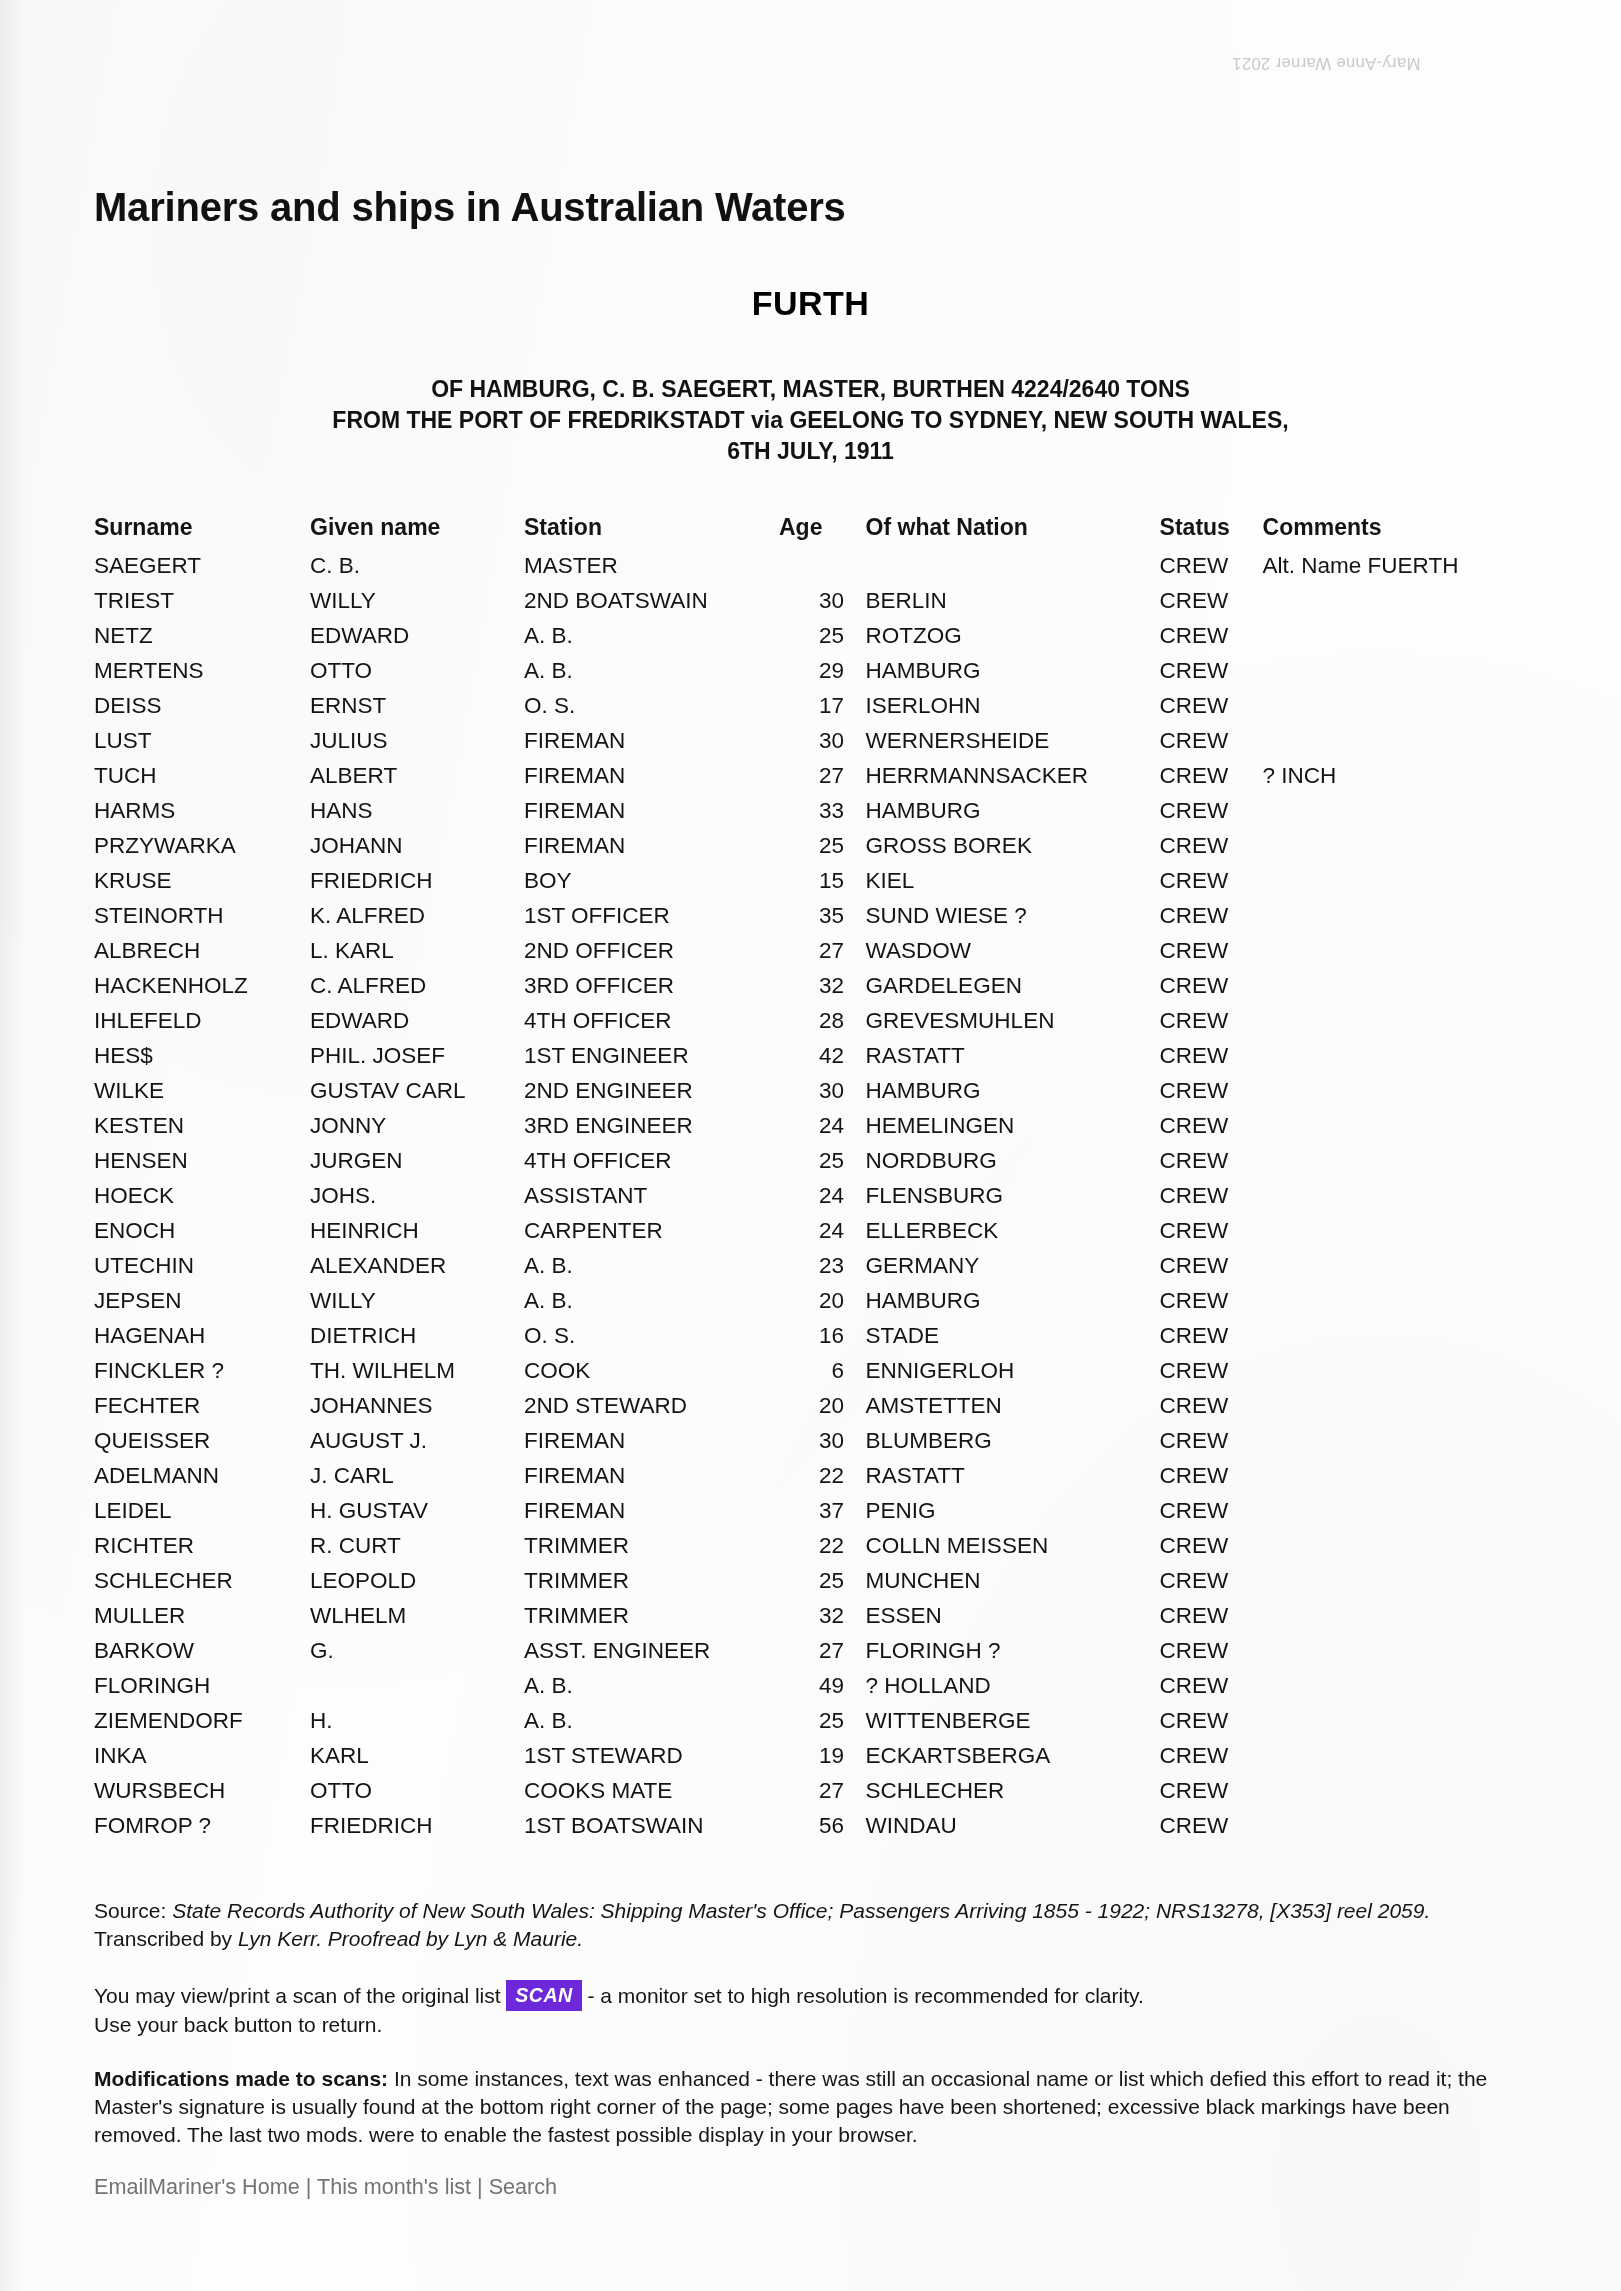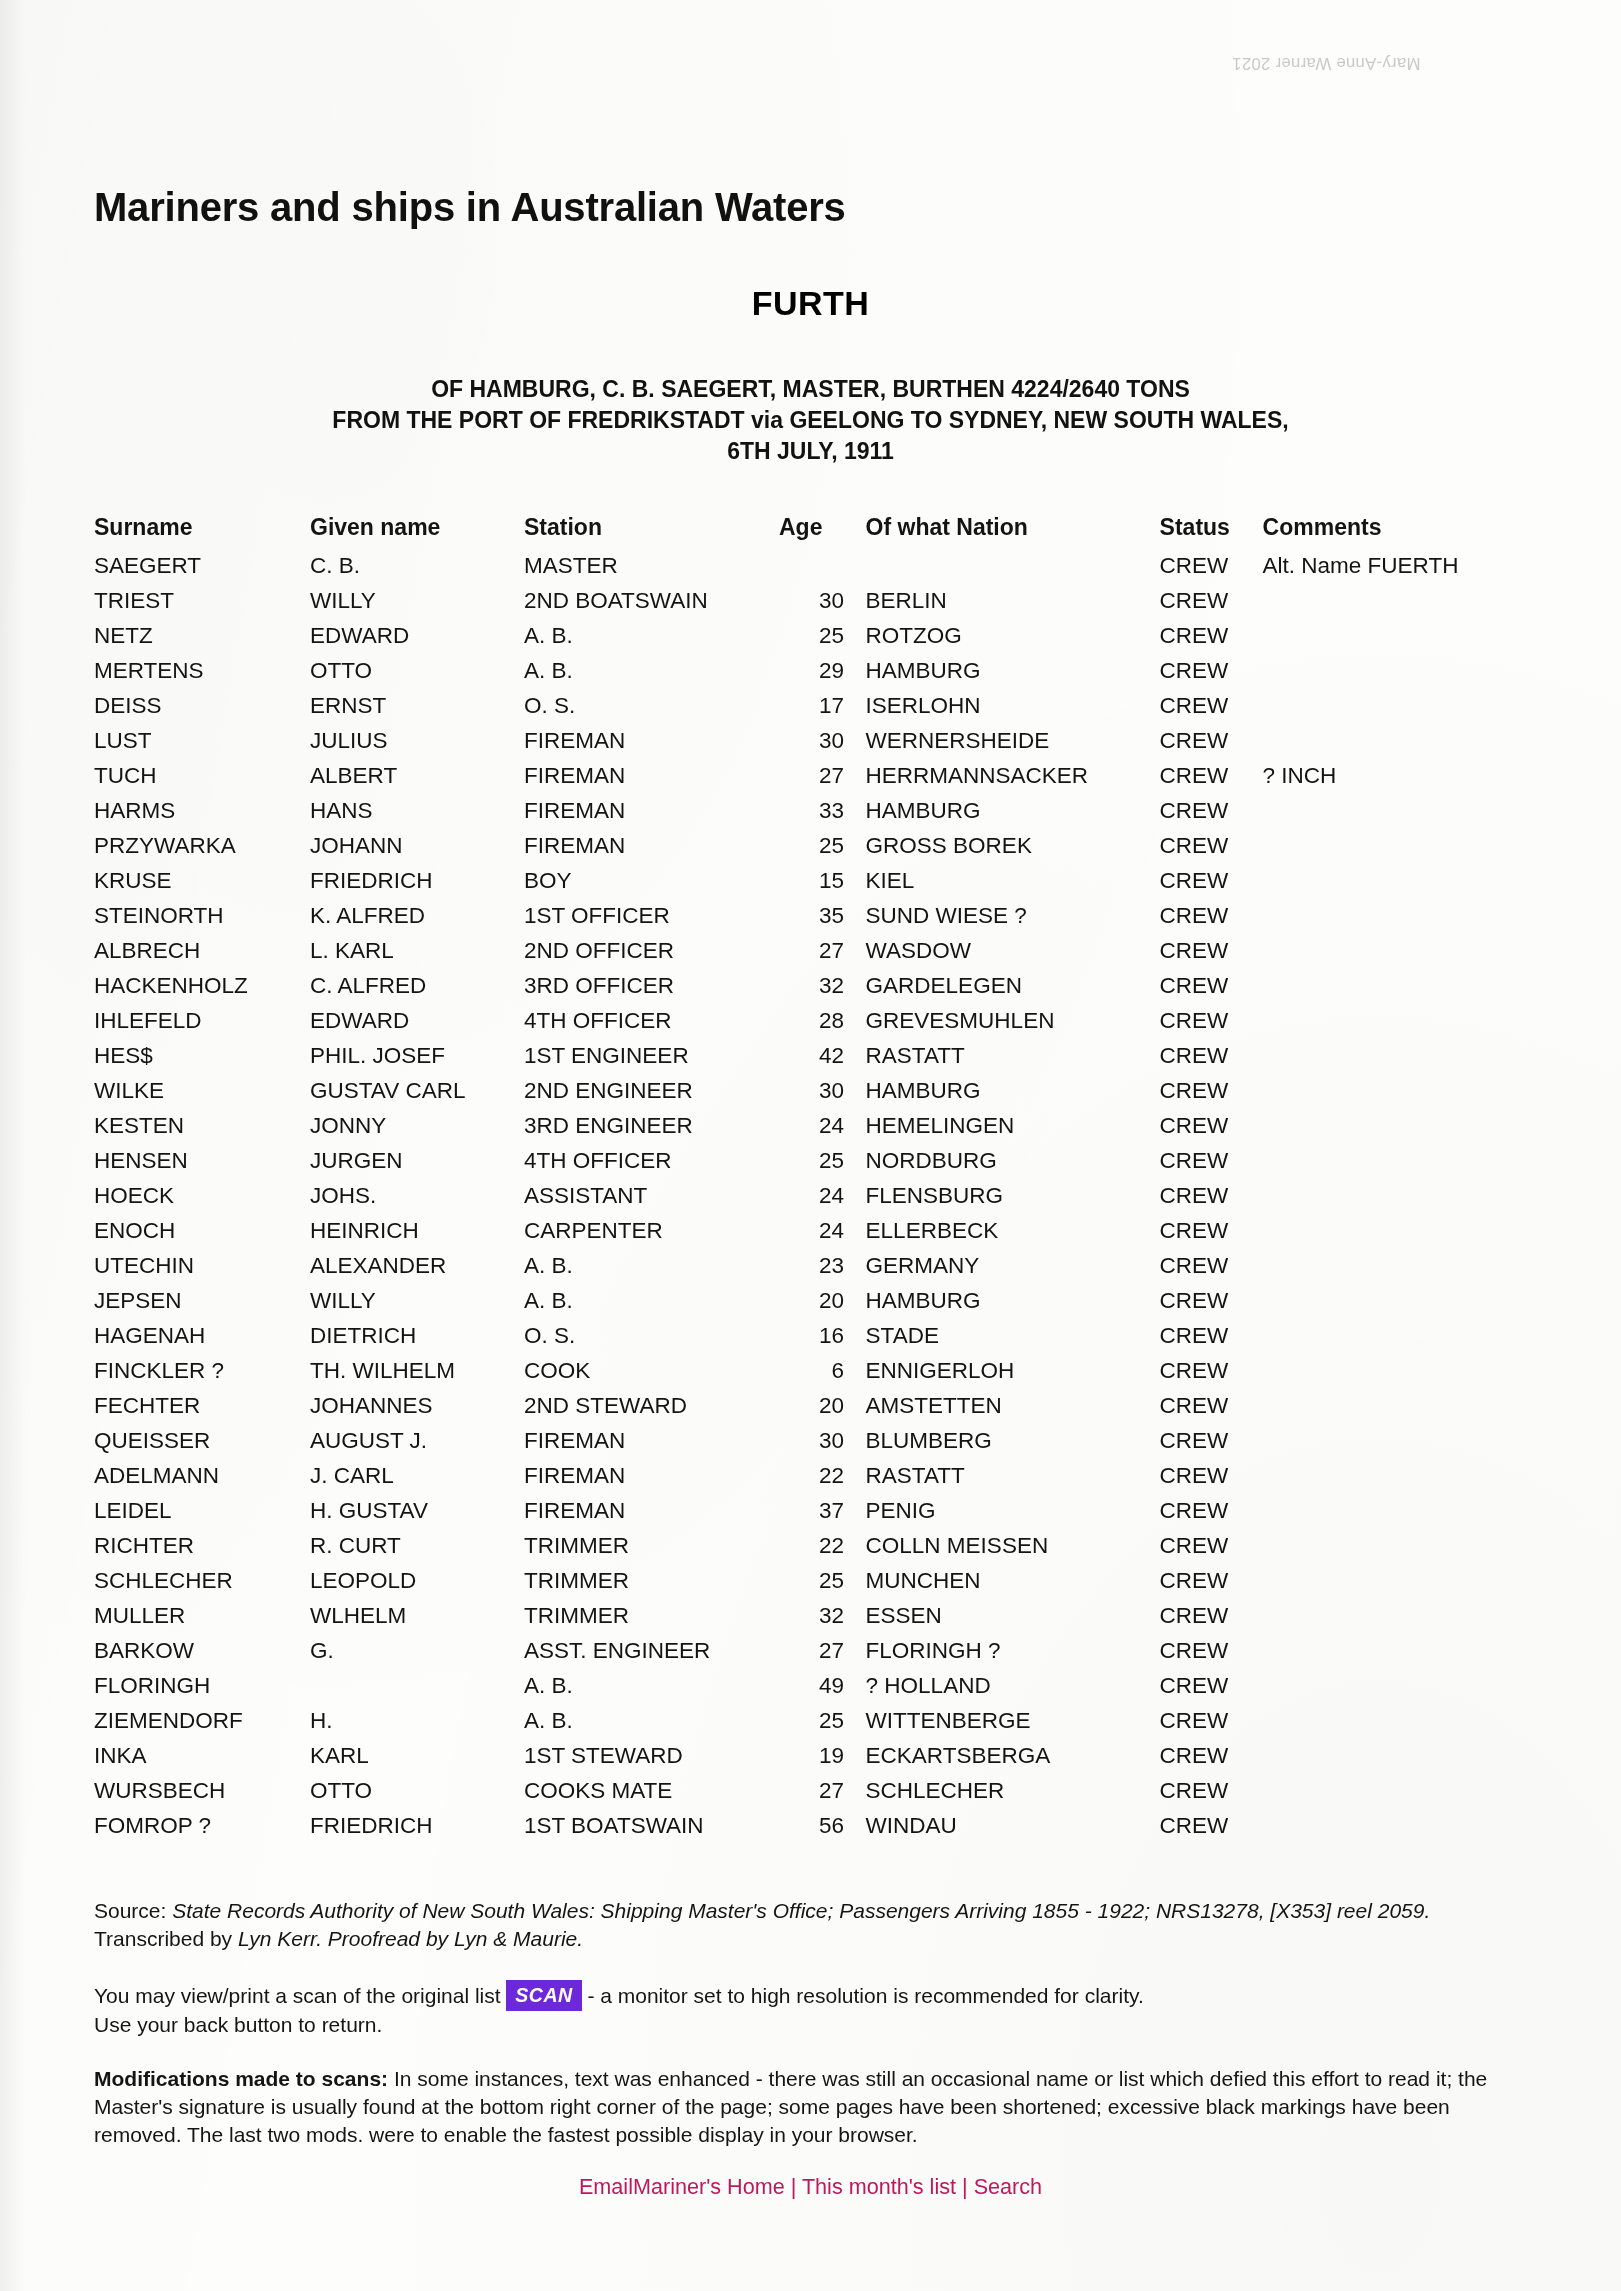--- a/index.html
+++ b/index.html
@@ -143,22 +143,22 @@
   .mods {
     margin-top: 25.5px;
   }
   .bottombar {
     position: absolute;
     left: 94px;
     right: 94px;
     top: 2174px;
     font-size: 21.6px;
     display: flex;
-    justify-content: center;
-    color: #be185d;
+    justify-content: flex-start;
+    color: #737373;
   }
   .bottombar .links span { white-space: nowrap; }
   a { color: inherit; text-decoration: none; }
 </style>
 </head>
 <body>
 
 <div class="page">
   <div class="paper-noise"></div>
   <div class="edge-left"></div>

